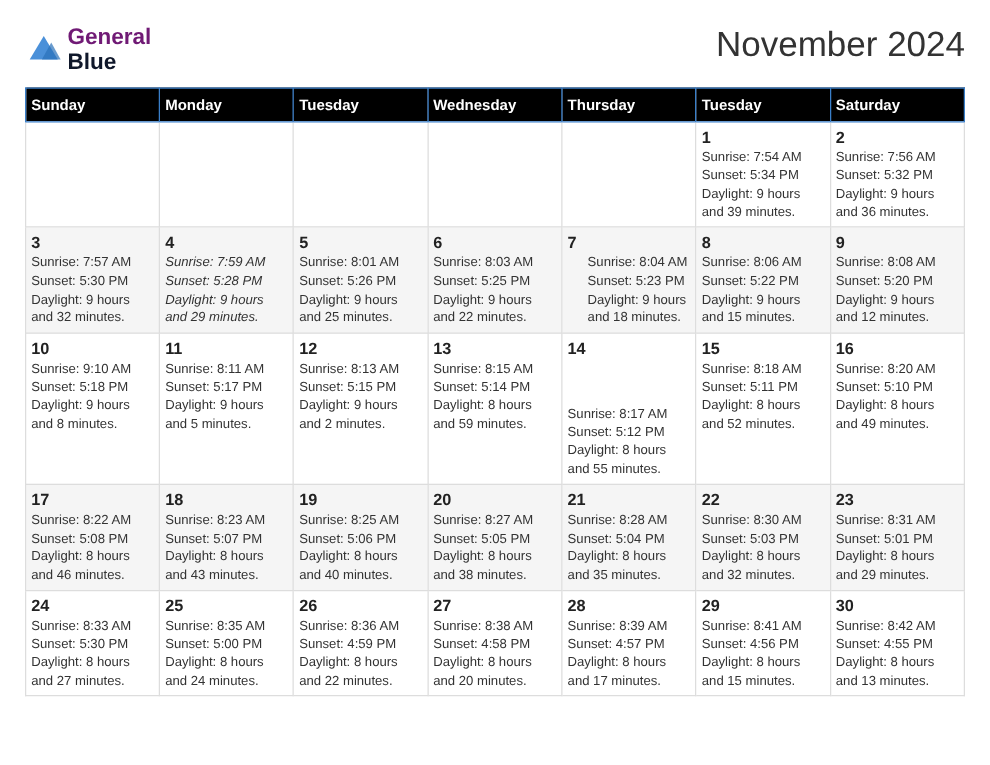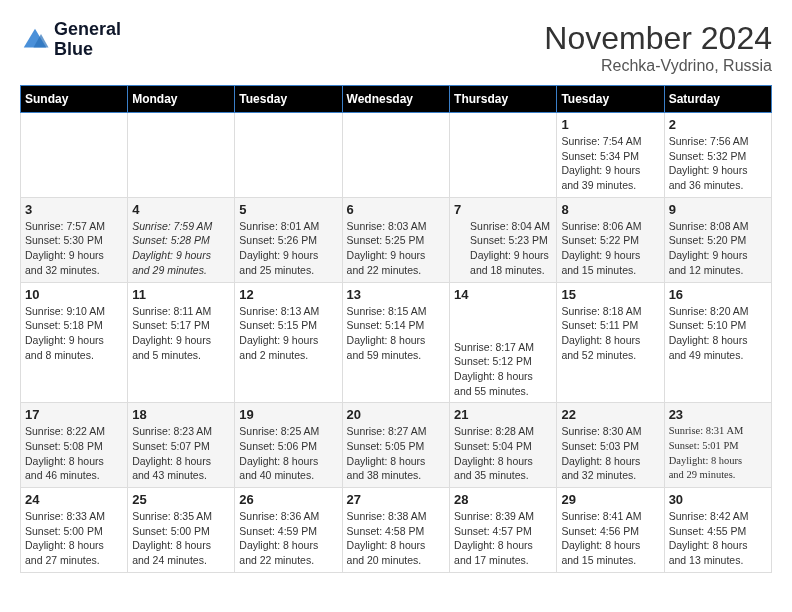--- a/index.html
+++ b/index.html
@@ -19,31 +19,31 @@
     .logo {
       display: flex;
       align-items: center;
       gap: 4px;
     }
     .logo-text {
       font-size: 18px;
       font-weight: bold;
       line-height: 1.1;
     }
-    .logo-general { color: #0f172a; margin-top: 16px; }
+    .logo-general { color: #701a75; margin-top: 16px; }
     .logo-blue { color: #0f172a; }
     .logo-icon {
       width: 30px;
       height: 30px;
     }
     .title-block {
       text-align: right;
     }
     .month-title {
-      font-size: 32px;
+      font-size: 28px;
       font-weight: normal;
       color: #333;
     }
     .location-title {
       font-size: 16px;
       color: #555;
     }
     .calendar {
       width: 100%;
       border-collapse: collapse;
@@ -93,21 +93,20 @@
       <polygon points="20,5 35,30 5,30" fill="#4a90d9"></polygon>
       <polygon points="28,12 38,30 18,30" fill="#2a70b9" opacity="0.7"></polygon>
     </svg>
     <div class="logo-text">
       <span class="logo-general">General</span><br>
       <span class="logo-blue">Blue</span>
     </div>
   </div>
   <div class="title-block">
     <div class="month-title">November 2024</div>
-    <div class="location-title">Rechka-Vydrino, Russia</div>
   </div>
 </div>
 
 <table class="calendar">
   <thead>
     <tr>
     <th>Sunday</th>
         <th>Monday</th>
         <th>Tuesday</th>
         <th>Wednesday</th>
@@ -278,31 +277,31 @@
         </td>
         <td>
           <div class="day-number">22</div>
           <div class="day-info" style="white-space: pre-line;">Sunrise: 8:30 AM
 Sunset: 5:03 PM
 Daylight: 8 hours
 and 32 minutes.</div>
         </td>
         <td>
           <div class="day-number">23</div>
-          <div class="day-info" style="white-space: pre-line; font-family: Liberation Serif, serif;">Sunrise: 8:31 AM
+          <div class="day-info" style="white-space: pre-line;">Sunrise: 8:31 AM
 Sunset: 5:01 PM
 Daylight: 8 hours
 and 29 minutes.</div>
         </td>
       </tr>
       <tr>
         <td>
           <div class="day-number">24</div>
           <div class="day-info" style="white-space: pre-line;">Sunrise: 8:33 AM
-Sunset: 5:00 PM
+Sunset: 5:30 PM
 Daylight: 8 hours
 and 27 minutes.</div>
         </td>
         <td>
           <div class="day-number">25</div>
           <div class="day-info" style="white-space: pre-line;">Sunrise: 8:35 AM
 Sunset: 5:00 PM
 Daylight: 8 hours
 and 24 minutes.</div>
         </td>

